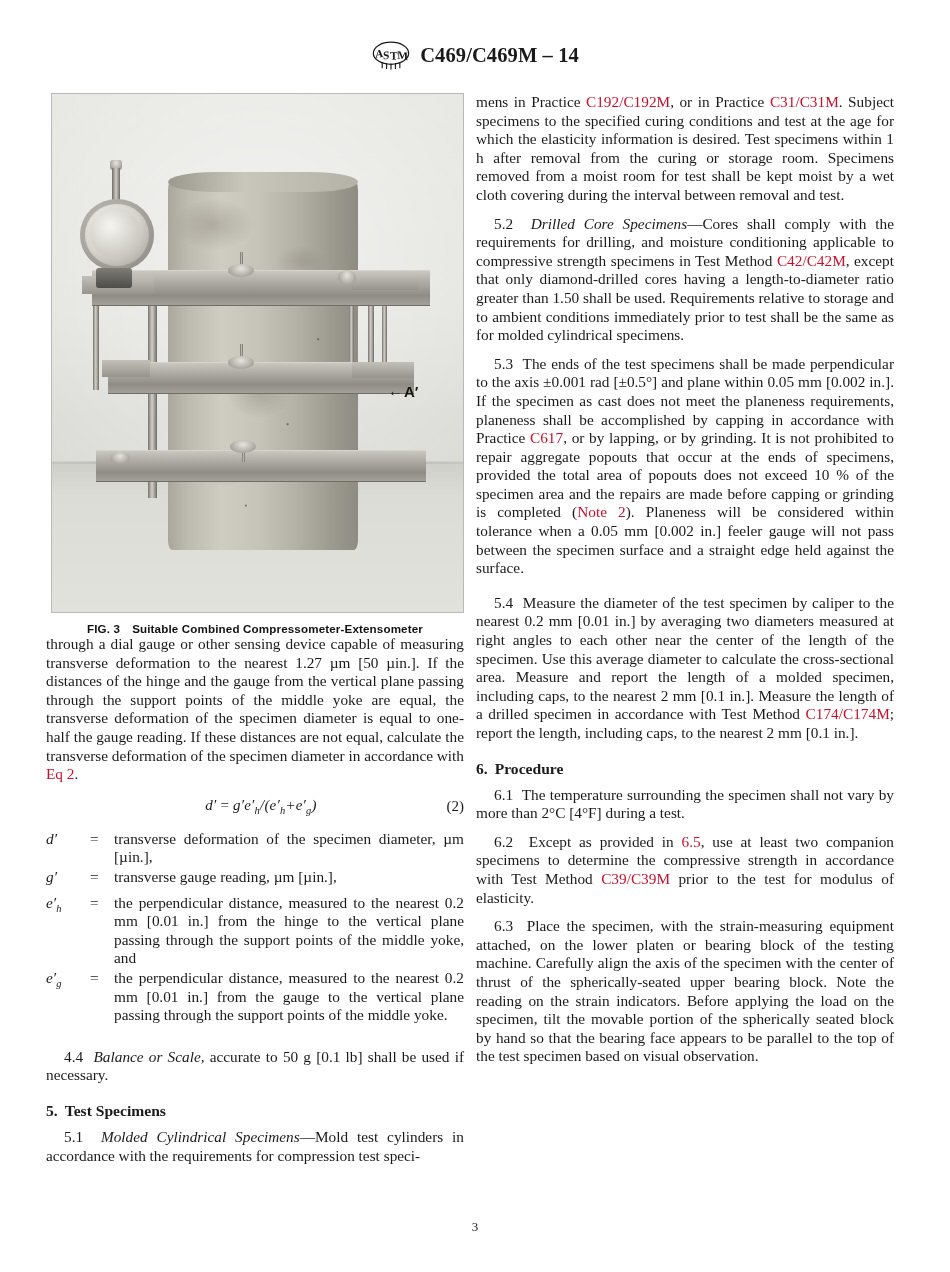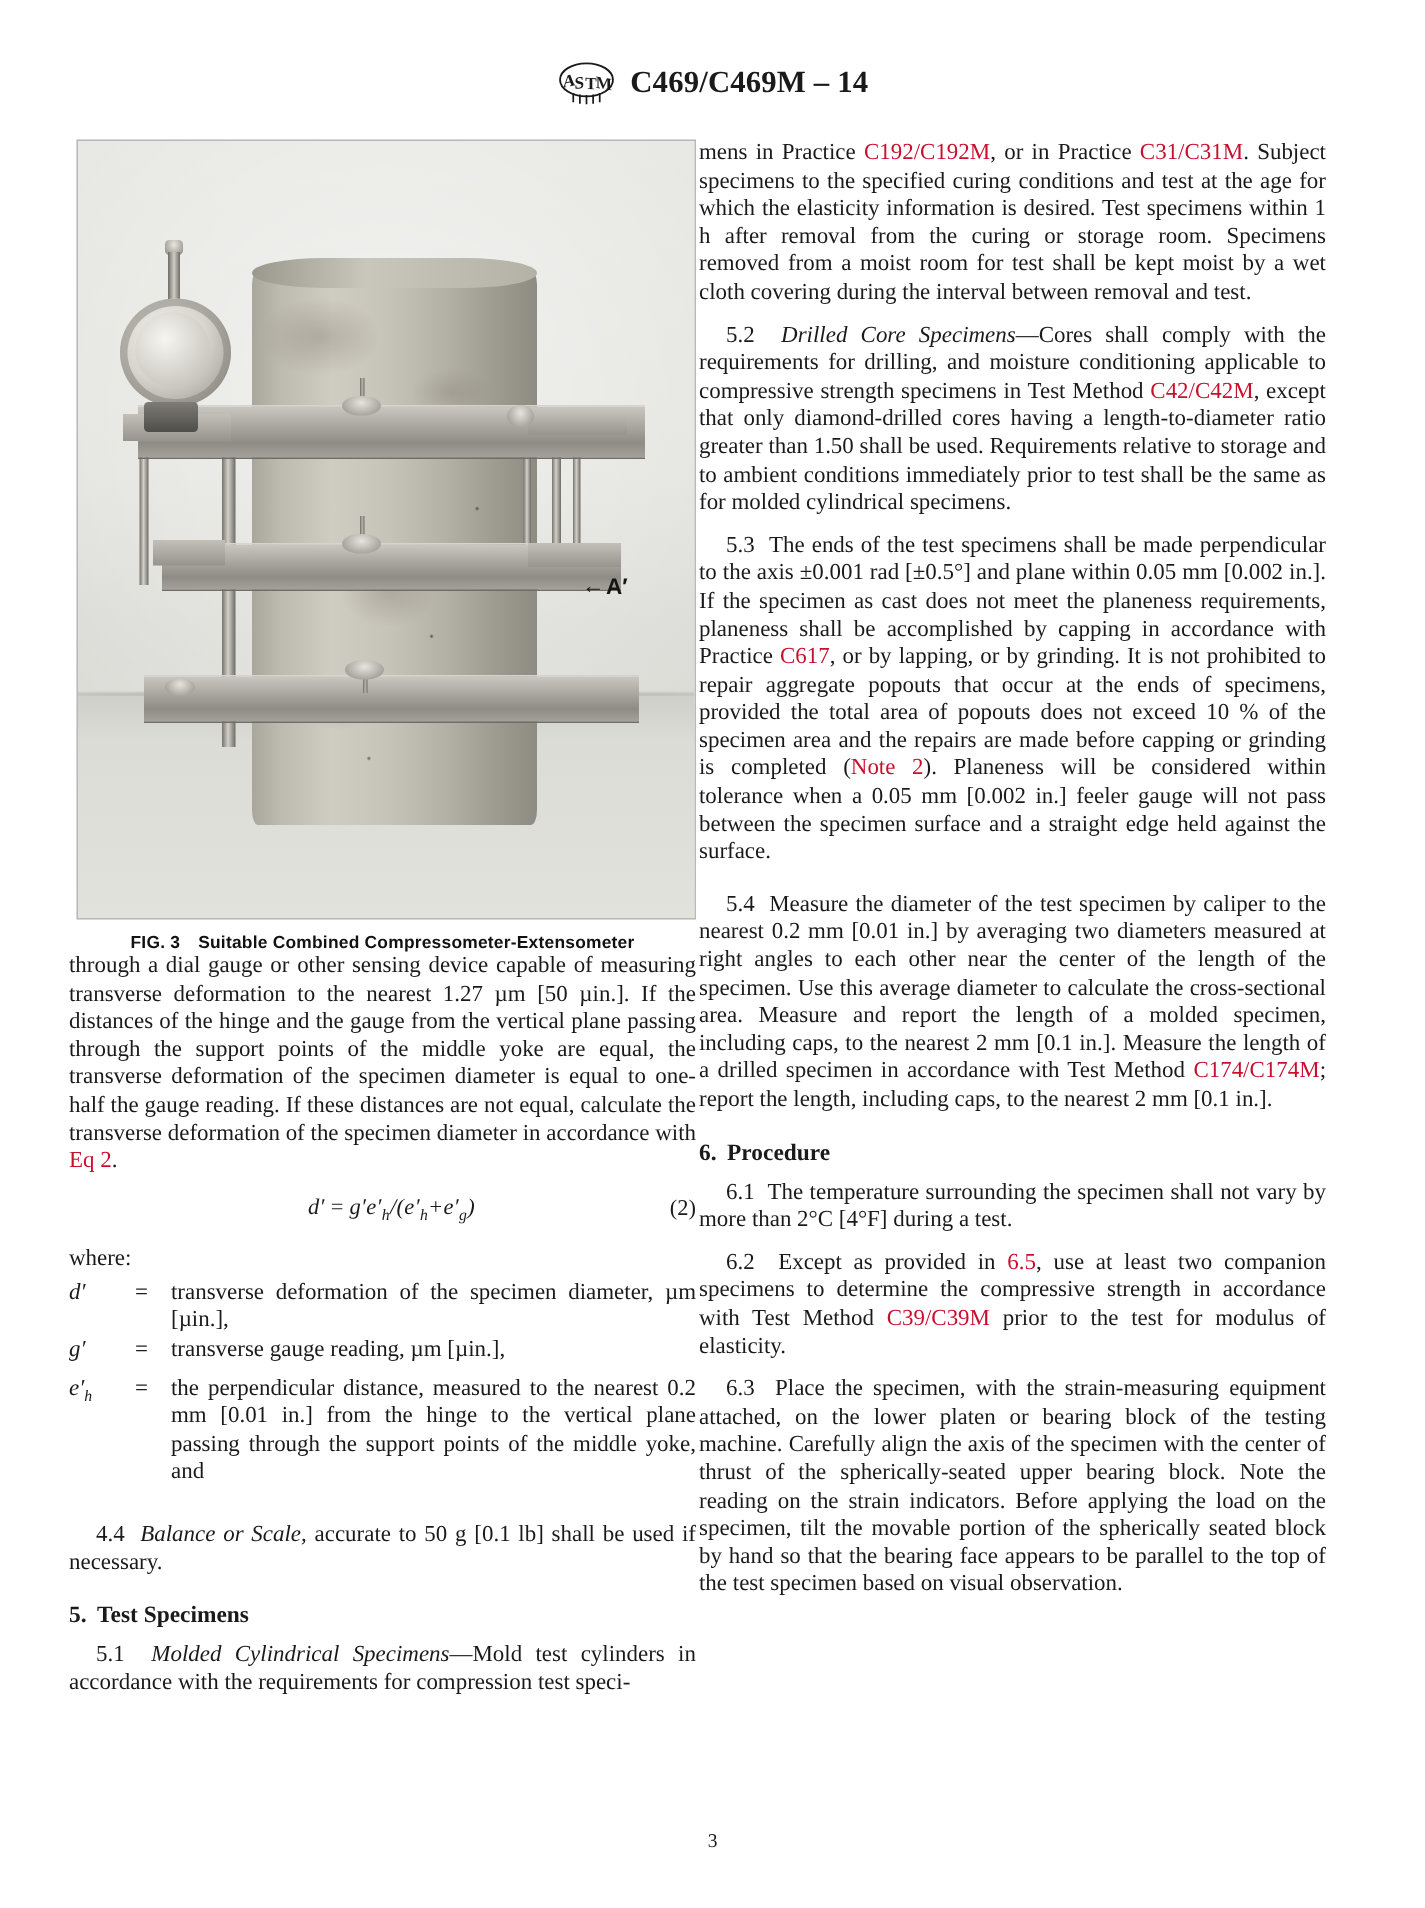--- a/index.html
+++ b/index.html
@@ -45,21 +45,21 @@
     color: #1a1a1a;
   }
 
   
   .col {
     position: absolute;
     top: 93px;
     width: 418px;
   }
   .col-left  { left: 46px; }
-  .col-right { left: 466px; }
+  .col-right { left: 476px; }
 
   
   .figure-box {
     position: relative;
     width: 411px;
     height: 518px;
     margin-left: 5px;
     border: 1px solid #b9b9b9;
     overflow: hidden;
     background: #e9e9e6;
@@ -377,39 +377,43 @@
       <span class="fig-label">FIG. 3</span><span>Suitable Combined Compressometer-Extensometer</span>
     </div>
 
     <p class="body first-after-figure"><span>through a dial gauge or other sensing device capable of measuring transverse deformation to the nearest 1.27 µm [50 µin.]. If the distances of the hinge and the gauge from the vertical plane passing through the support points of the middle yoke are equal, the transverse deformation of the specimen diameter is equal to one-half the gauge reading. If these distances are not equal, calculate the transverse deformation of the specimen diameter in accordance with </span><span class="ref">Eq 2</span><span>.</span></p>
 
     <div class="equation">
       <div class="eq-expr"><span>d′</span><span class="op"> = </span><span>g′e′</span><sub>h</sub><span>/(e′</span><sub>h</sub><span>+e′</span><sub>g</sub><span>)</span></div>
       <div class="eq-num">(2)</div>
     </div>
 
-    <div class="where-label">where:</div>
 
     <table class="defs">
       <tbody>
         <tr>
           <td class="sym"><span>d′</span><sub></sub></td>
           <td class="eqs">=</td>
           <td class="def">transverse deformation of the specimen diameter, µm [µin.],</td>
         </tr>
         <tr>
           <td class="sym"><span>g′</span><sub></sub></td>
           <td class="eqs">=</td>
           <td class="def">transverse gauge reading, µm [µin.],</td>
         </tr>
         <tr>
           <td class="sym"><span>e′</span><sub>h</sub></td>
           <td class="eqs">=</td>
           <td class="def">the perpendicular distance, measured to the nearest 0.2 mm [0.01 in.] from the hinge to the vertical plane passing through the support points of the middle yoke, and</td>
         </tr>
+        <tr>
+          <td class="sym"><span>e′</span><sub>g</sub></td>
+          <td class="eqs">=</td>
+          <td class="def">the perpendicular distance, measured to the nearest 0.2 mm [0.01 in.] from the gauge to the vertical plane passing through the support points of the middle yoke.</td>
+        </tr>
       </tbody>
     </table>
 
     <p class="body indent" style="margin-top:22px;"><span>4.4</span>&nbsp;&nbsp;<span class="ital">Balance or Scale,</span><span> accurate to 50 g [0.1 lb] shall be used if necessary.</span></p>
 
     <h3 class="section"><span class="num">5.</span><span>Test Specimens</span></h3>
 
     <p class="body indent"><span>5.1</span>&nbsp;&nbsp;<span class="ital">Molded Cylindrical Specimens</span><span>—Mold test cylinders in accordance with the requirements for compression test speci-</span></p>
 
   </div>

